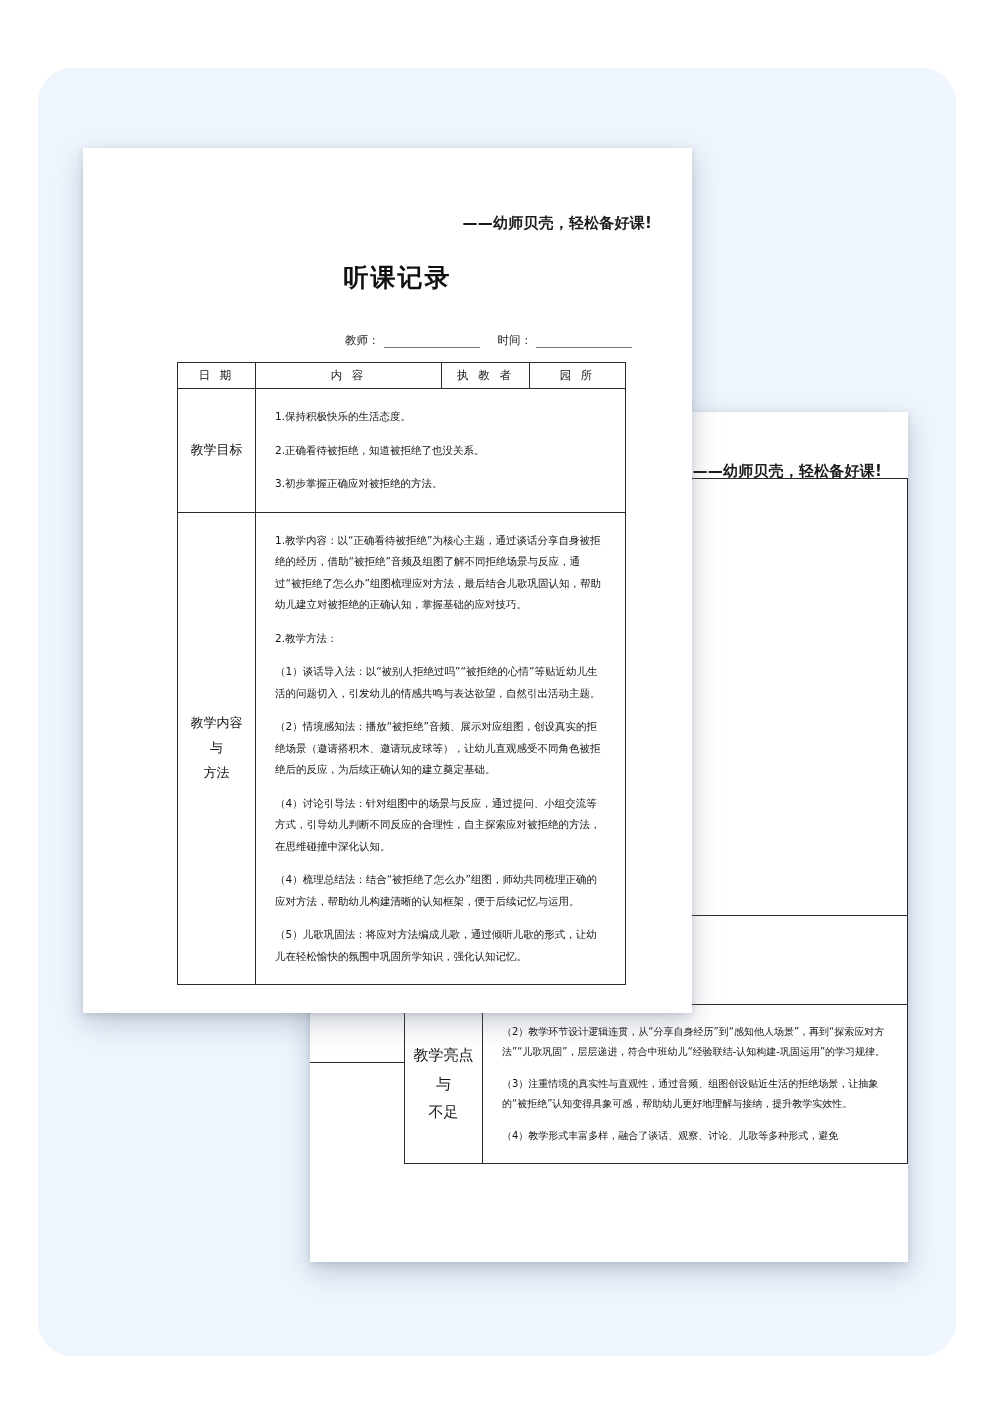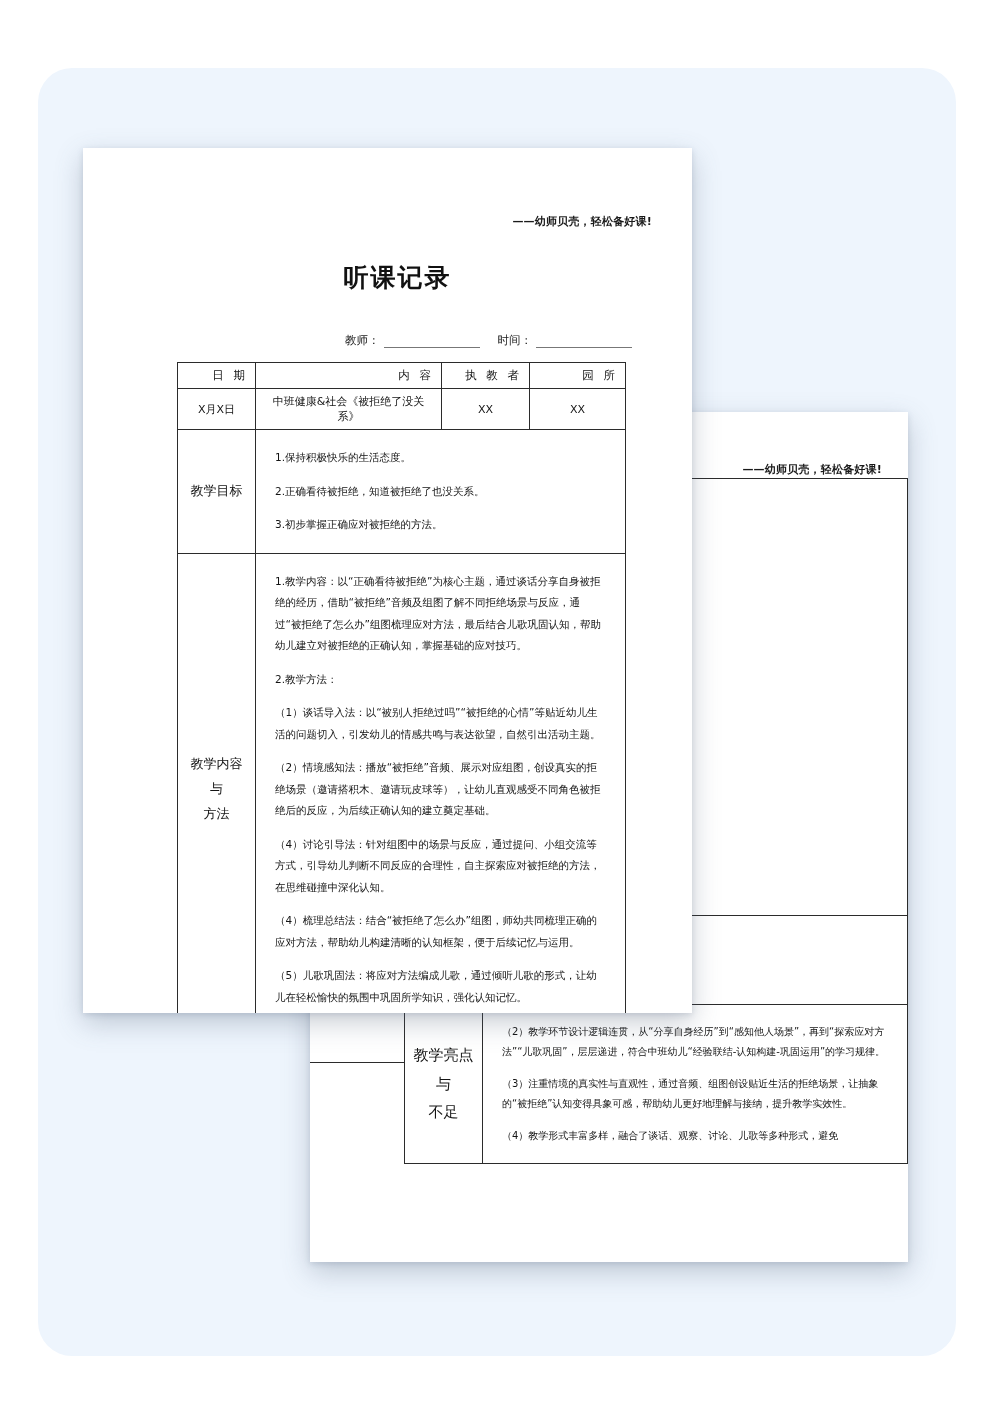--- a/index.html
+++ b/index.html
@@ -43,21 +43,21 @@
   #sheet-front {
     left: 83px; top: 148px;
     width: 609px; height: 865px;
     z-index: 2;
   }
 
   .page-inner { position: relative; width: 100%; height: 100%; }
 
   .brand-line {
     position: absolute;
-    font-size: 11px;
+    font-size: 15px;
     color: #1a1a1a;
     font-weight: 700;
     letter-spacing: .2px;
     white-space: nowrap;
   }
 
   .doc-title {
     position: absolute;
     width: 100%;
     text-align: center;
@@ -93,21 +93,21 @@
     background: #fff;
   }
   table.rec td, table.rec th {
     border: 1px solid #2b2b2b;
     padding: 5px 7px;
     vertical-align: middle;
     font-weight: 400;
     color: #141414;
   }
   th.hdr {
-    text-align: right;
+    text-align: center;
     font-size: 11.5px;
     letter-spacing: 3px;
     font-weight: 500;
     height: 26px;
   }
   td.ctr { text-align: center; font-size: 11px; }
   td.rowlabel {
     text-align: center;
     font-size: 13px;
     width: 78px;
@@ -231,26 +231,20 @@
         </colgroup>
         <thead>
           <tr>
             <th class="hdr">日 期</th>
             <th class="hdr">内 容</th>
             <th class="hdr">执 教 者</th>
             <th class="hdr">园 所</th>
           </tr>
         </thead>
         <tbody>
-          <tr style="height:36px;">
-            <td class="ctr">X月X日</td>
-            <td class="ctr">中班健康&amp;社会《被拒绝了没关系》</td>
-            <td class="ctr">XX</td>
-            <td class="ctr">XX</td>
-          </tr>
           <tr>
             <td class="rowlabel">教学目标</td>
             <td class="body" colspan="3">
               <p>1.保持积极快乐的生活态度。</p>
               <p>2.正确看待被拒绝，知道被拒绝了也没关系。</p>
               <p>3.初步掌握正确应对被拒绝的方法。</p>
             </td>
           </tr>
           <tr>
             <td class="rowlabel">

